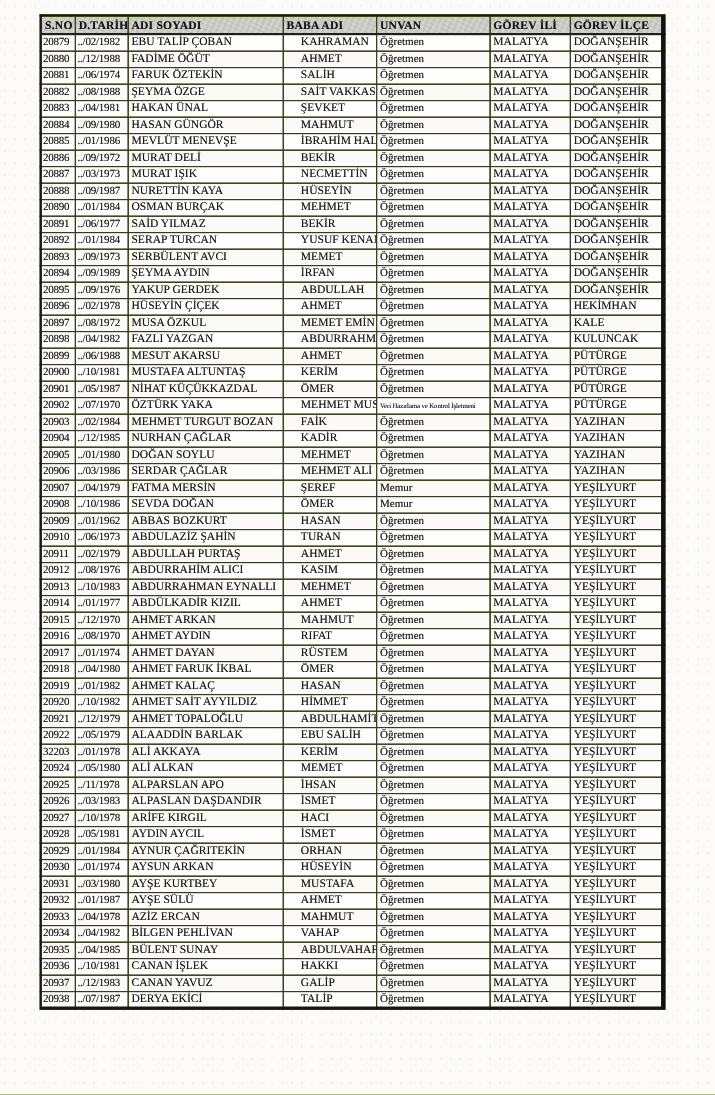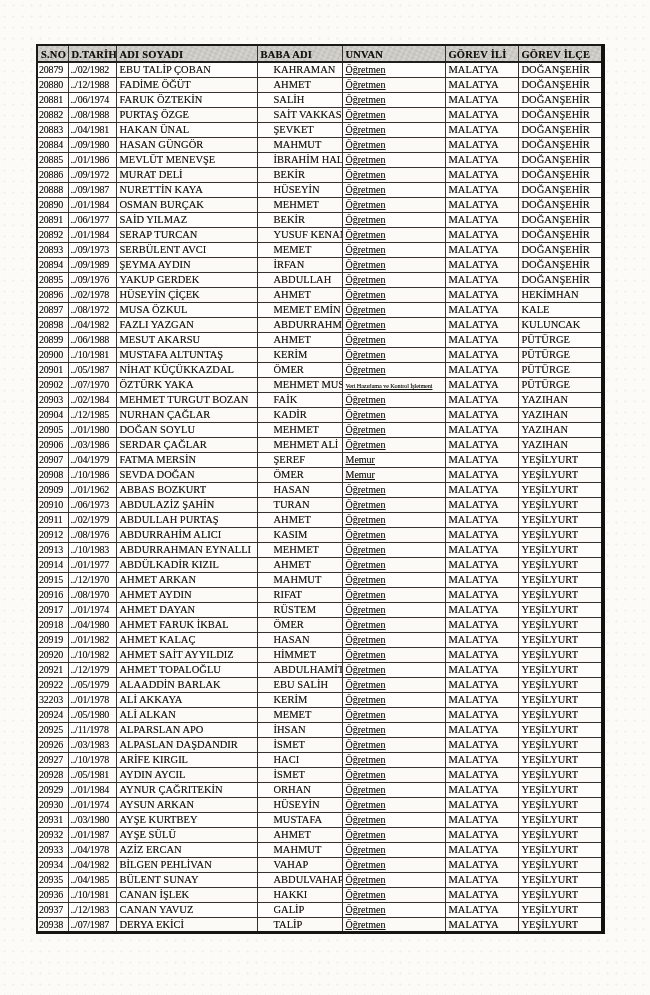--- a/index.html
+++ b/index.html
@@ -21,21 +21,21 @@
     content: "";
     position: absolute;
     inset: 0;
     background-image: radial-gradient(rgba(70,66,60,.05) 1px, transparent 1.3px);
     background-size: 9px 11px;
     pointer-events: none;
   }
   table.doc {
     position: absolute;
     left: 36px;
-    top: 44px;
+    top: 13px;
     width: 566px;
     border-collapse: collapse;
     table-layout: fixed;
     border: 2px solid #1c1a17;
     border-right: 4px solid #141210;
     border-bottom: 3px solid #181613;
     background: #4d7c0f;
   }
   th, td {
     border: 1px solid #36332e;
@@ -62,21 +62,21 @@
     font-size: 10.5px;
     color: #181613;
     padding: 0 1px 0 3px;
     background: #fffefc;
   }
   tbody tr:nth-child(even) td { background: #fbfaf7; }
   td.c0 { font-size: 10px; padding-left: 1px; letter-spacing: -0.2px; margin-top: 24px; }
   td.c1 { font-size: 10px; padding-left: 2px; letter-spacing: -0.2px; }
   td.c2 { font-size: 10.5px; }
   td.c3 { font-size: 10.5px; padding-left: 16px; }
-  td.c4 { font-size: 10px; text-decoration: underline; }
+  td.c4 { font-size: 10px; }
   td.c4.tiny { font-size: 6.2px; letter-spacing: -0.1px; padding-top: 2px; }
   td.c5, td.c6 { font-size: 10.5px; }
 </style>
 </head>
 <body>
 
 <div class="page">
   <table class="doc">
     <colgroup>
       <col style="width:31px">
@@ -122,21 +122,21 @@
           <td class="c1">../06/1974</td>
           <td class="c2">FARUK ÖZTEKİN</td>
           <td class="c3">SALİH</td>
           <td class="c4">Öğretmen</td>
           <td class="c5">MALATYA</td>
           <td class="c6">DOĞANŞEHİR</td>
         </tr>
         <tr>
           <td class="c0">20882</td>
           <td class="c1">../08/1988</td>
-          <td class="c2">PURTAŞ ÖZGE</td>
+          <td class="c2">ŞEYMA ÖZGE</td>
           <td class="c3">SAİT VAKKAS</td>
           <td class="c4">Öğretmen</td>
           <td class="c5">MALATYA</td>
           <td class="c6">DOĞANŞEHİR</td>
         </tr>
         <tr>
           <td class="c0">20883</td>
           <td class="c1">../04/1981</td>
           <td class="c2">HAKAN ÜNAL</td>
           <td class="c3">ŞEVKET</td>
@@ -160,20 +160,29 @@
           <td class="c3">İBRAHİM HALİL</td>
           <td class="c4">Öğretmen</td>
           <td class="c5">MALATYA</td>
           <td class="c6">DOĞANŞEHİR</td>
         </tr>
         <tr>
           <td class="c0">20886</td>
           <td class="c1">../09/1972</td>
           <td class="c2">MURAT DELİ</td>
           <td class="c3">BEKİR</td>
+          <td class="c4">Öğretmen</td>
+          <td class="c5">MALATYA</td>
+          <td class="c6">DOĞANŞEHİR</td>
+        </tr>
+        <tr>
+          <td class="c0">20887</td>
+          <td class="c1">../03/1973</td>
+          <td class="c2">MURAT IŞIK</td>
+          <td class="c3">NECMETTİN</td>
           <td class="c4">Öğretmen</td>
           <td class="c5">MALATYA</td>
           <td class="c6">DOĞANŞEHİR</td>
         </tr>
         <tr>
           <td class="c0">20888</td>
           <td class="c1">../09/1987</td>
           <td class="c2">NURETTİN KAYA</td>
           <td class="c3">HÜSEYİN</td>
           <td class="c4">Öğretmen</td>

